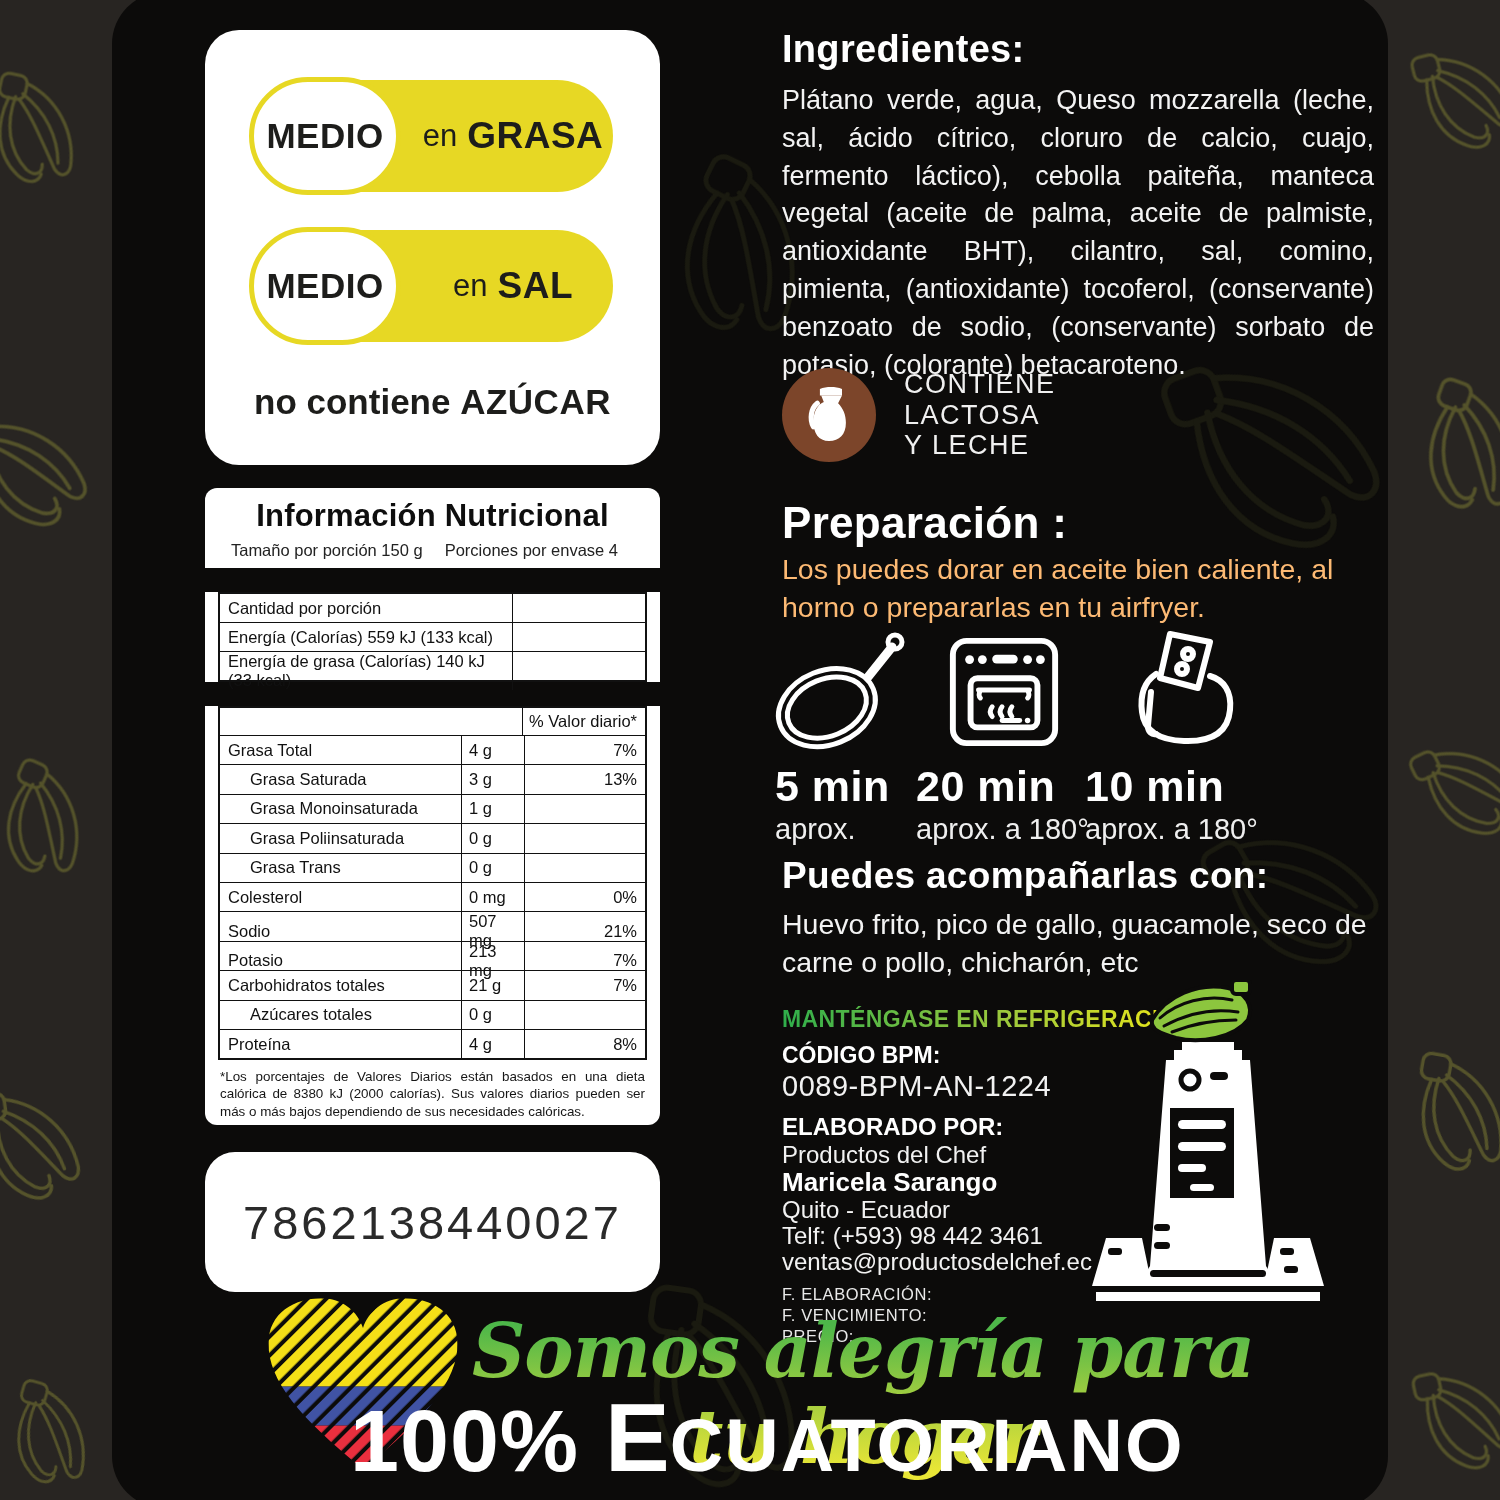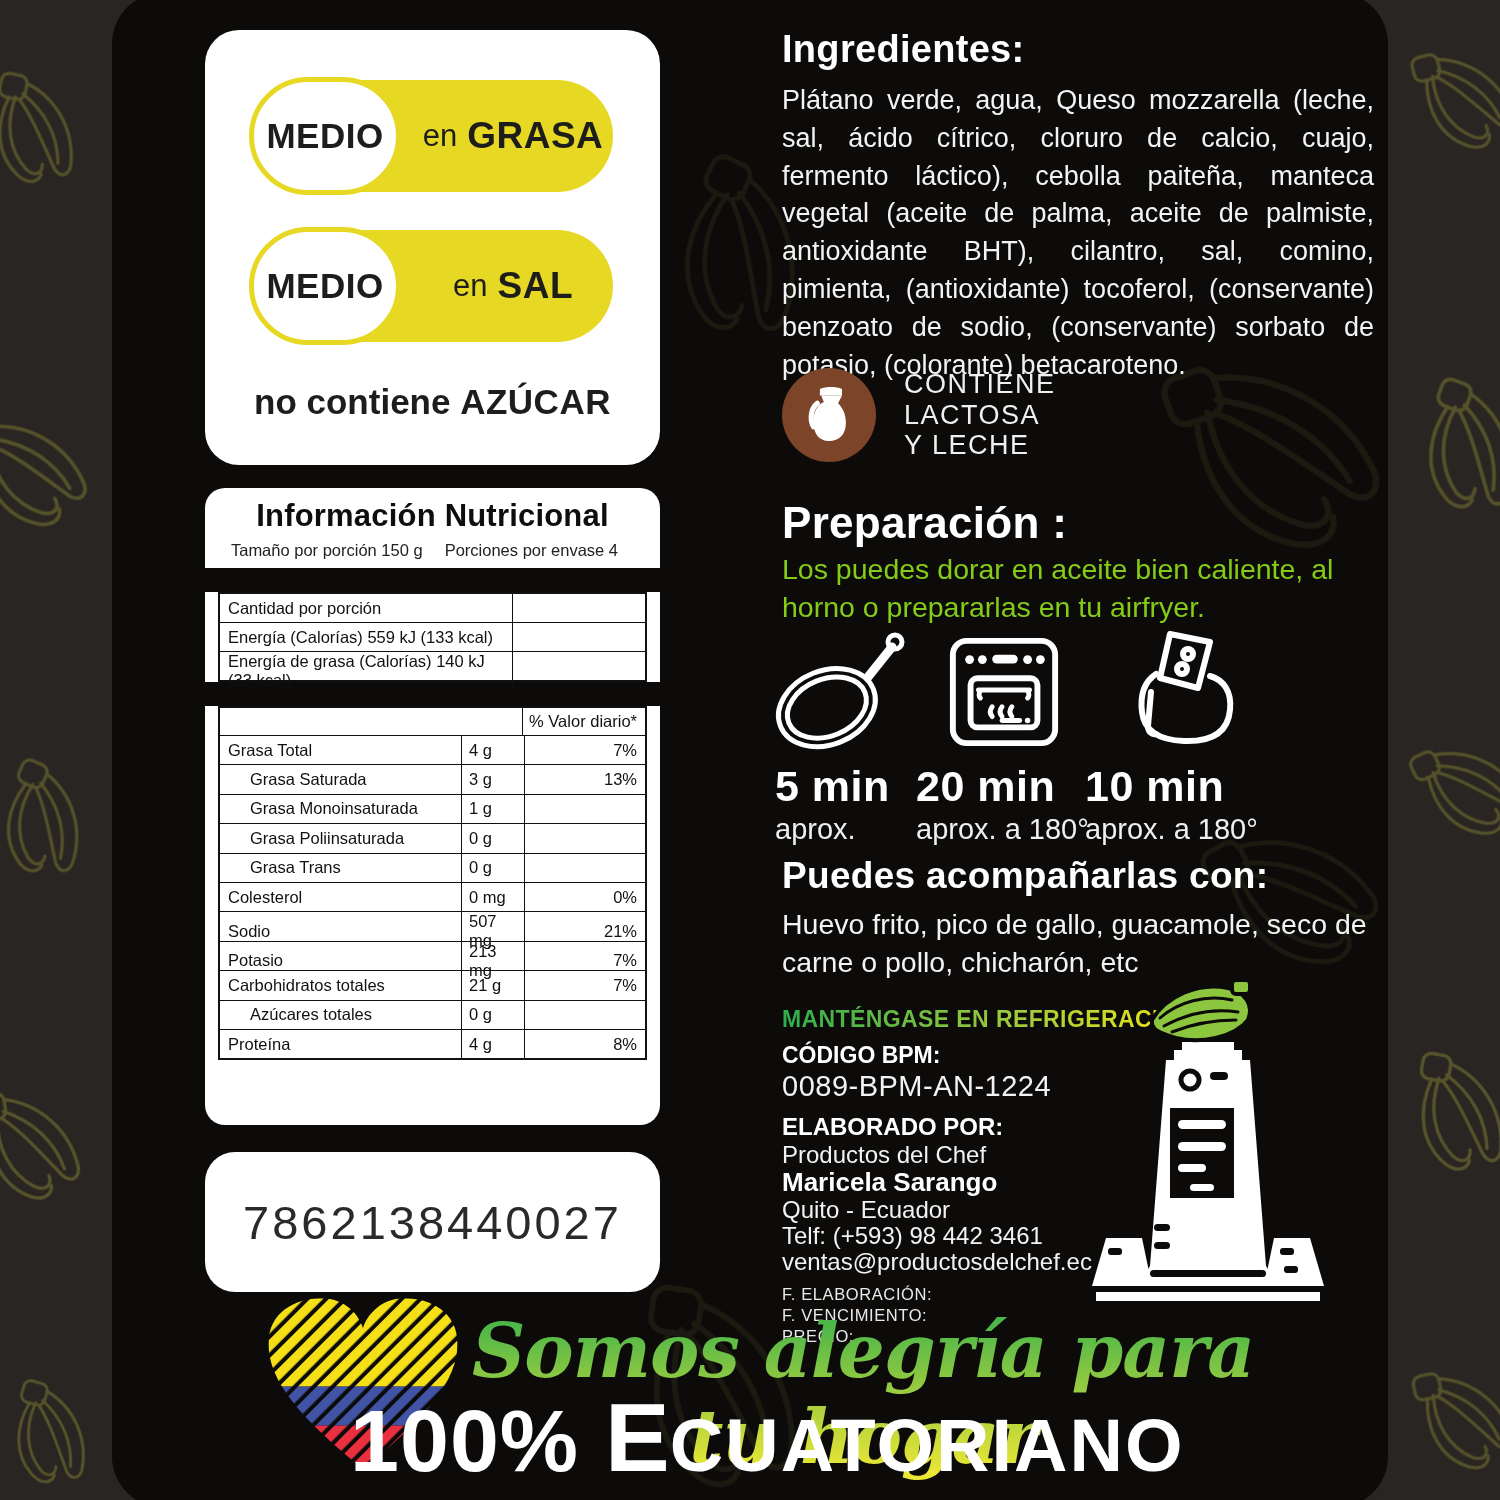--- a/index.html
+++ b/index.html
@@ -18,21 +18,21 @@
               border:5px solid;border-radius:60px;box-sizing:border-box;
               display:flex;align-items:center;justify-content:center;}
   .pill-medio{font-weight:900;font-size:35px;color:#1d1d1b;letter-spacing:.5px;}
   .pill-right{position:absolute;left:160px;top:0;right:0;height:112px;display:flex;align-items:center;justify-content:center;gap:10px;}
   .pill-en{font-size:31px;color:#1d1d1b;}
   .pill-word{font-size:37px;font-weight:900;color:#1d1d1b;letter-spacing:.5px;}
   #no-sugar{position:absolute;left:0;right:0;top:352px;text-align:center;color:#1d1d1b;font-size:35px;}
   #no-sugar .b1{font-weight:700;}
   #no-sugar .b2{font-weight:900;letter-spacing:.5px;}
 
-  #nutri-card{left:205px;top:488px;width:455px;height:637px;border-radius:20px;color:#111;overflow:hidden;}
+  #nutri-card{left:205px;top:488px;width:455px;height:637px;border-radius:12px;color:#111;overflow:hidden;}
   .nt-title{text-align:center;font-size:31px;font-weight:900;letter-spacing:.2px;padding-top:10px;color:#0e0e0e;}
   .nt-serving{display:flex;justify-content:center;gap:22px;font-size:16.5px;color:#222;padding:7px 16px 8px 0;}
   .nt-band{height:24px;background:#0c0b0a;}
   .nt-sec{margin:0 13px;border:2px solid #111;border-top:none;}
   .nt-sec1 .r{display:grid;grid-template-columns:1fr 133px;align-items:center;height:28px;border-top:1.6px solid #111;font-size:16.5px;}
   .nt-sec1 .r:first-child{border-top:2px solid #111;}
   .nt-sec1 .c1{padding-left:8px;}
   .nt-sec1 .c2{border-left:1.6px solid #111;height:100%;}
   .nt-hdr{display:grid;grid-template-columns:1fr 123px;align-items:center;height:27px;border-top:2px solid #111;font-size:16.5px;}
   .nt-hdr .c2{border-left:1.6px solid #111;height:100%;display:flex;align-items:center;justify-content:flex-end;padding-right:8px;box-sizing:border-box;}
@@ -50,21 +50,21 @@
   
   .h-xbold{color:#fff;font-weight:900;letter-spacing:.3px;}
   #ing-title{left:782px;top:28px;font-size:38px;}
   #ing-text{left:782px;top:82px;width:592px;color:#f3f3f3;font-size:27px;line-height:1.40;text-align:justify;}
 
   #allergen{left:782px;top:368px;display:flex;align-items:center;gap:28px;}
   #allergen-circle{width:94px;height:94px;border-radius:50%;background:#7c452a;display:flex;align-items:center;justify-content:center;}
   #allergen-text{color:#f0f0f0;font-size:27px;line-height:1.13;letter-spacing:1.5px;font-weight:400;}
 
   #prep-title{left:782px;top:498px;font-size:44px;}
-  #prep-text{left:782px;top:551px;width:610px;color:#84cc16;font-size:28.5px;line-height:1.32;}
+  #prep-text{left:782px;top:551px;width:610px;color:#fdba74;font-size:28.5px;line-height:1.32;}
 
   .method-time{color:#fff;font-weight:900;font-size:43px;letter-spacing:.5px;}
   .method-note{color:#efefef;font-size:29px;margin-top:2px;font-weight:400;}
   #m1{left:775px;top:762px;} #m2{left:916px;top:762px;} #m3{left:1085px;top:762px;}
 
   #acc-title{left:782px;top:855px;font-size:37px;}
   #acc-text{left:782px;top:906px;width:610px;color:#f3f3f3;font-size:28.5px;line-height:1.33;}
 
   #storage{left:782px;top:1006px;font-size:23px;font-weight:900;letter-spacing:.4px;
            background:linear-gradient(90deg,#2fae4b 0%,#9ec93c 55%,#f3ea15 100%);
@@ -232,20 +232,21 @@
         <span class="c1">Azúcares totales</span>
         <span class="c2">0 g</span>
         <span class="c3"></span>
       </div>
     <div class="nt-row">
         <span class="c1">Proteína</span>
         <span class="c2">4 g</span>
         <span class="c3">8%</span>
       </div>
   </div>
+  <div class="nt-foot">*Los porcentajes de Valores Diarios están basados en una dieta calórica de 8380 kJ (2000 calorías). Sus valores diarios pueden ser más o más bajos dependiendo de sus necesidades calóricas.</div>
 </div>
 
 <div id="barcode-card" class="abs z card">
   <span id="barcode-num">7862138440027</span>
 </div>
 
 <div id="ing-title" class="abs z h-xbold">Ingredientes:</div>
 <div id="ing-text" class="abs z">Plátano verde, agua, Queso mozzarella (leche, sal, ácido cítrico, cloruro de calcio, cuajo, fermento láctico), cebolla paiteña, manteca vegetal (aceite de palma, aceite de palmiste, antioxidante BHT), cilantro, sal, comino, pimienta, (antioxidante) tocoferol, (conservante) benzoato de sodio, (conservante) sorbato de potasio, (colorante) betacaroteno.</div>
 
 <div id="allergen" class="abs z">

